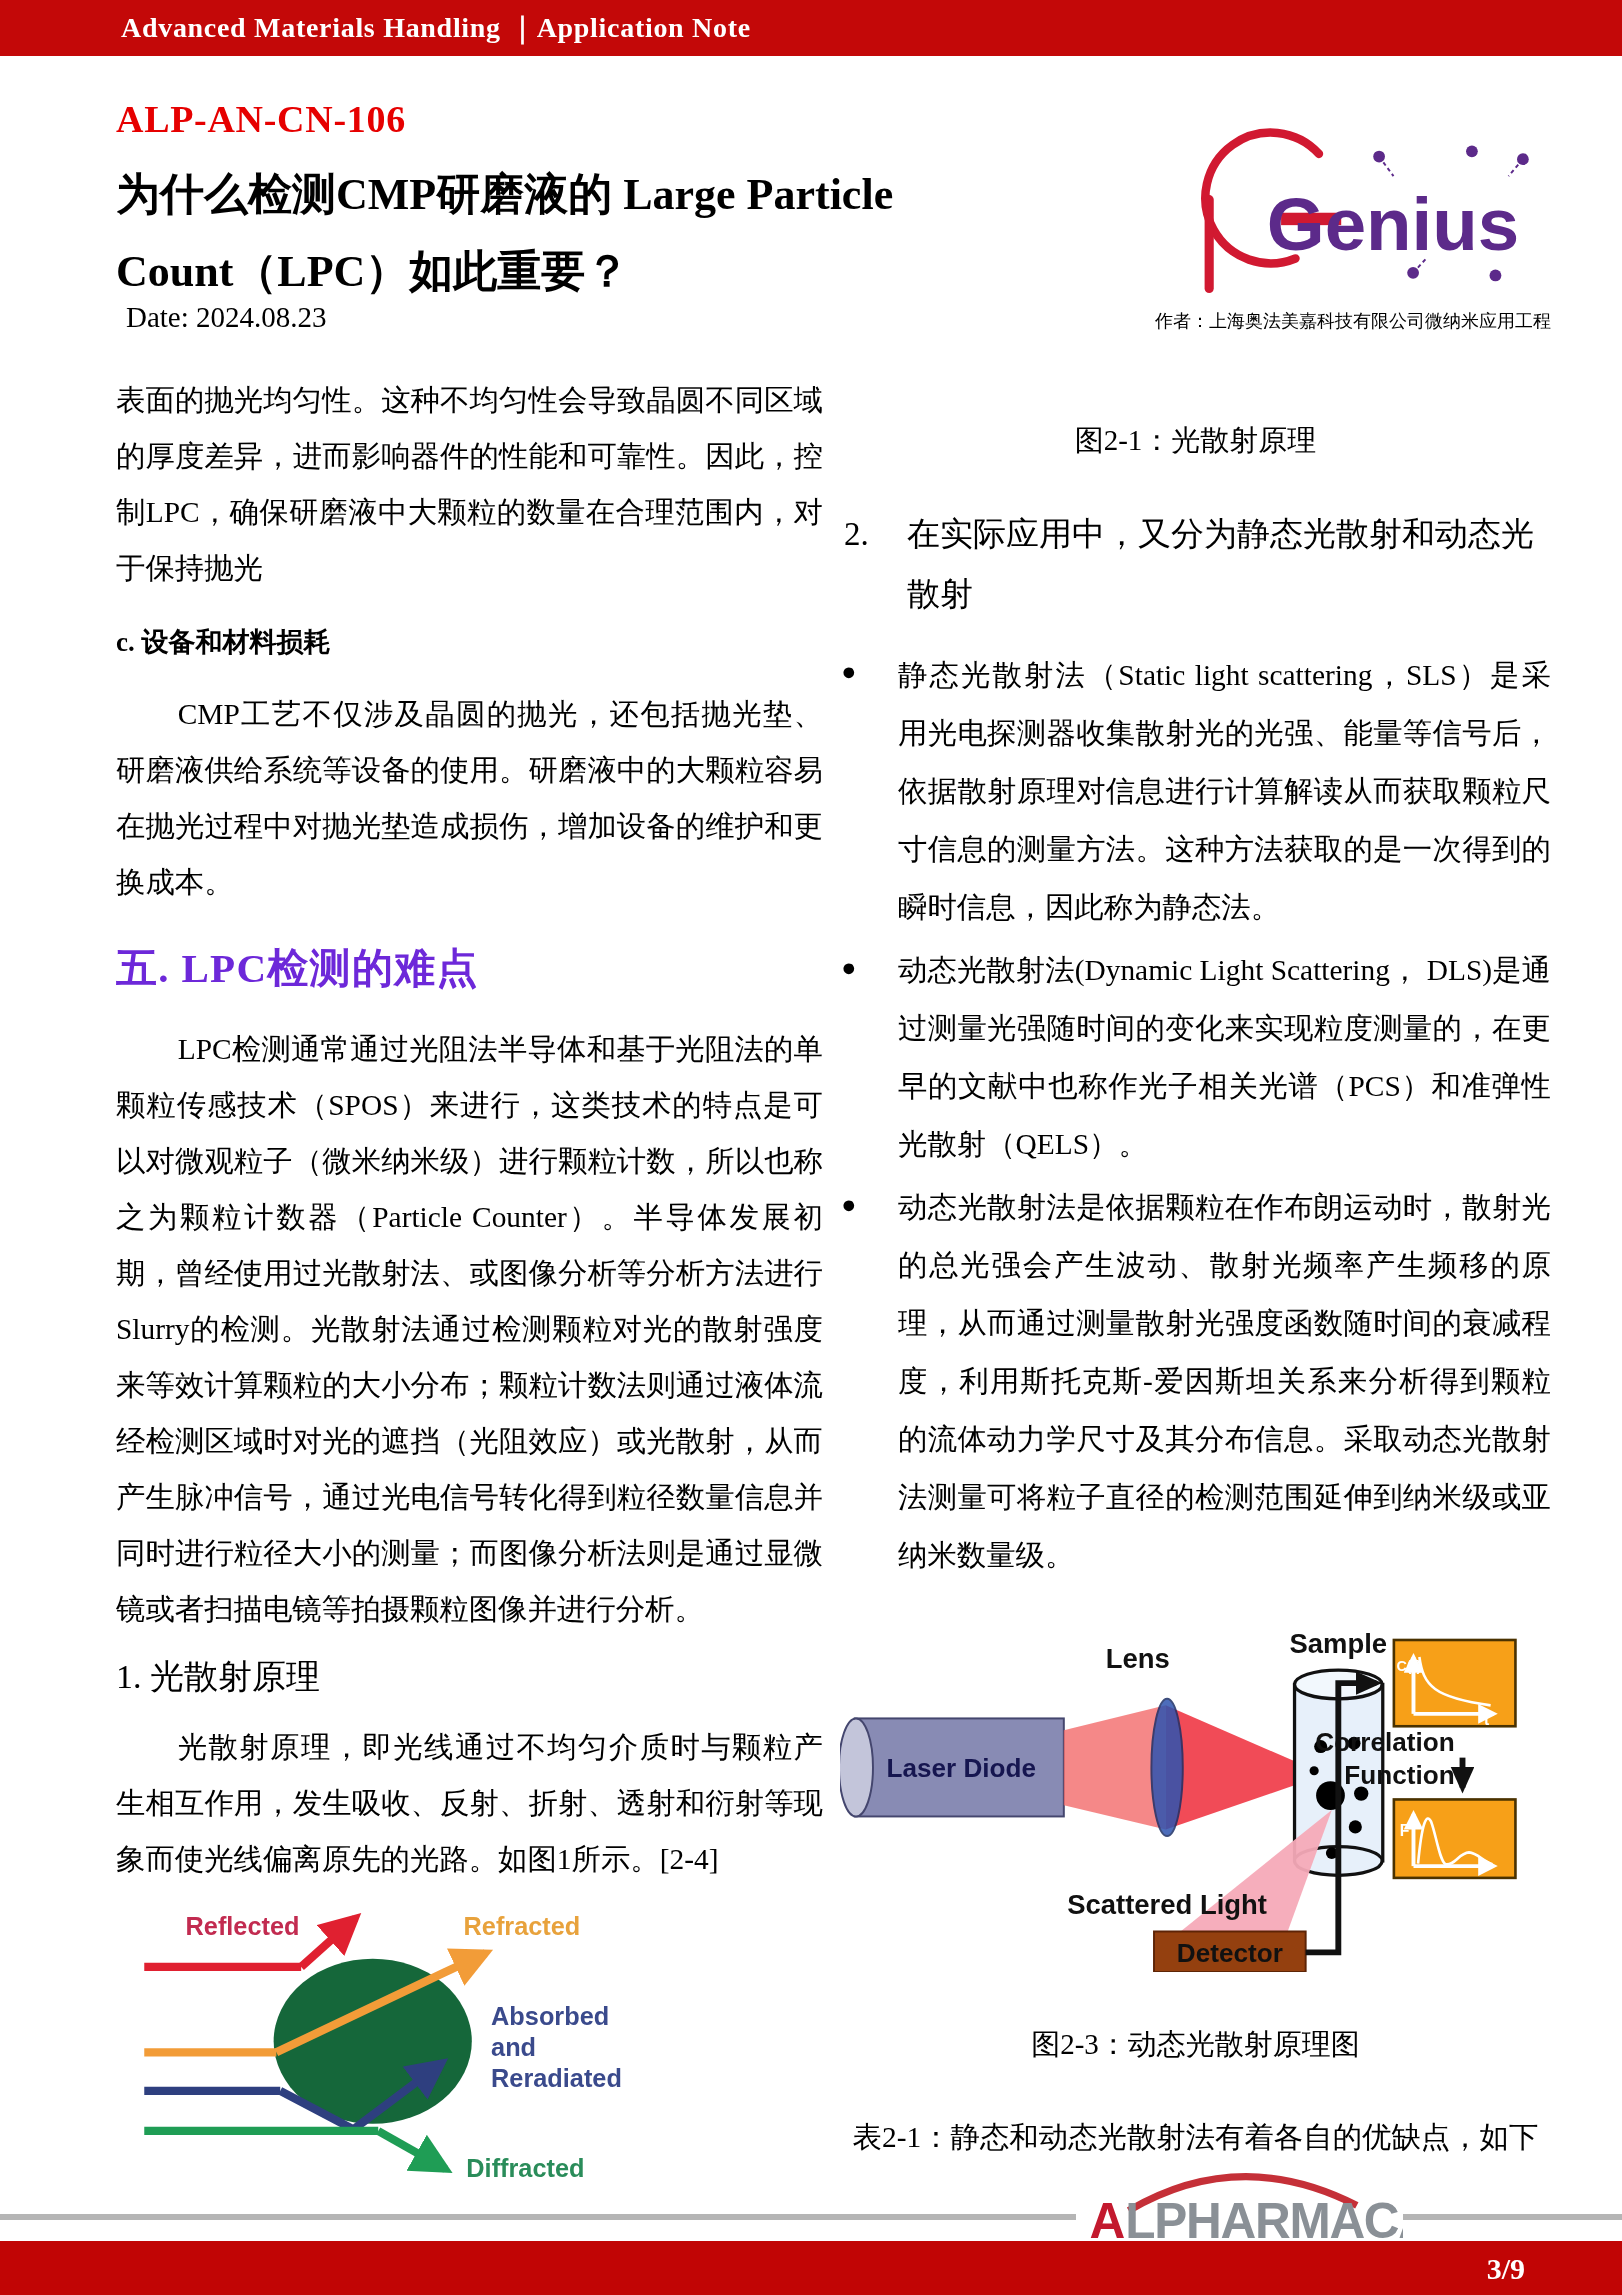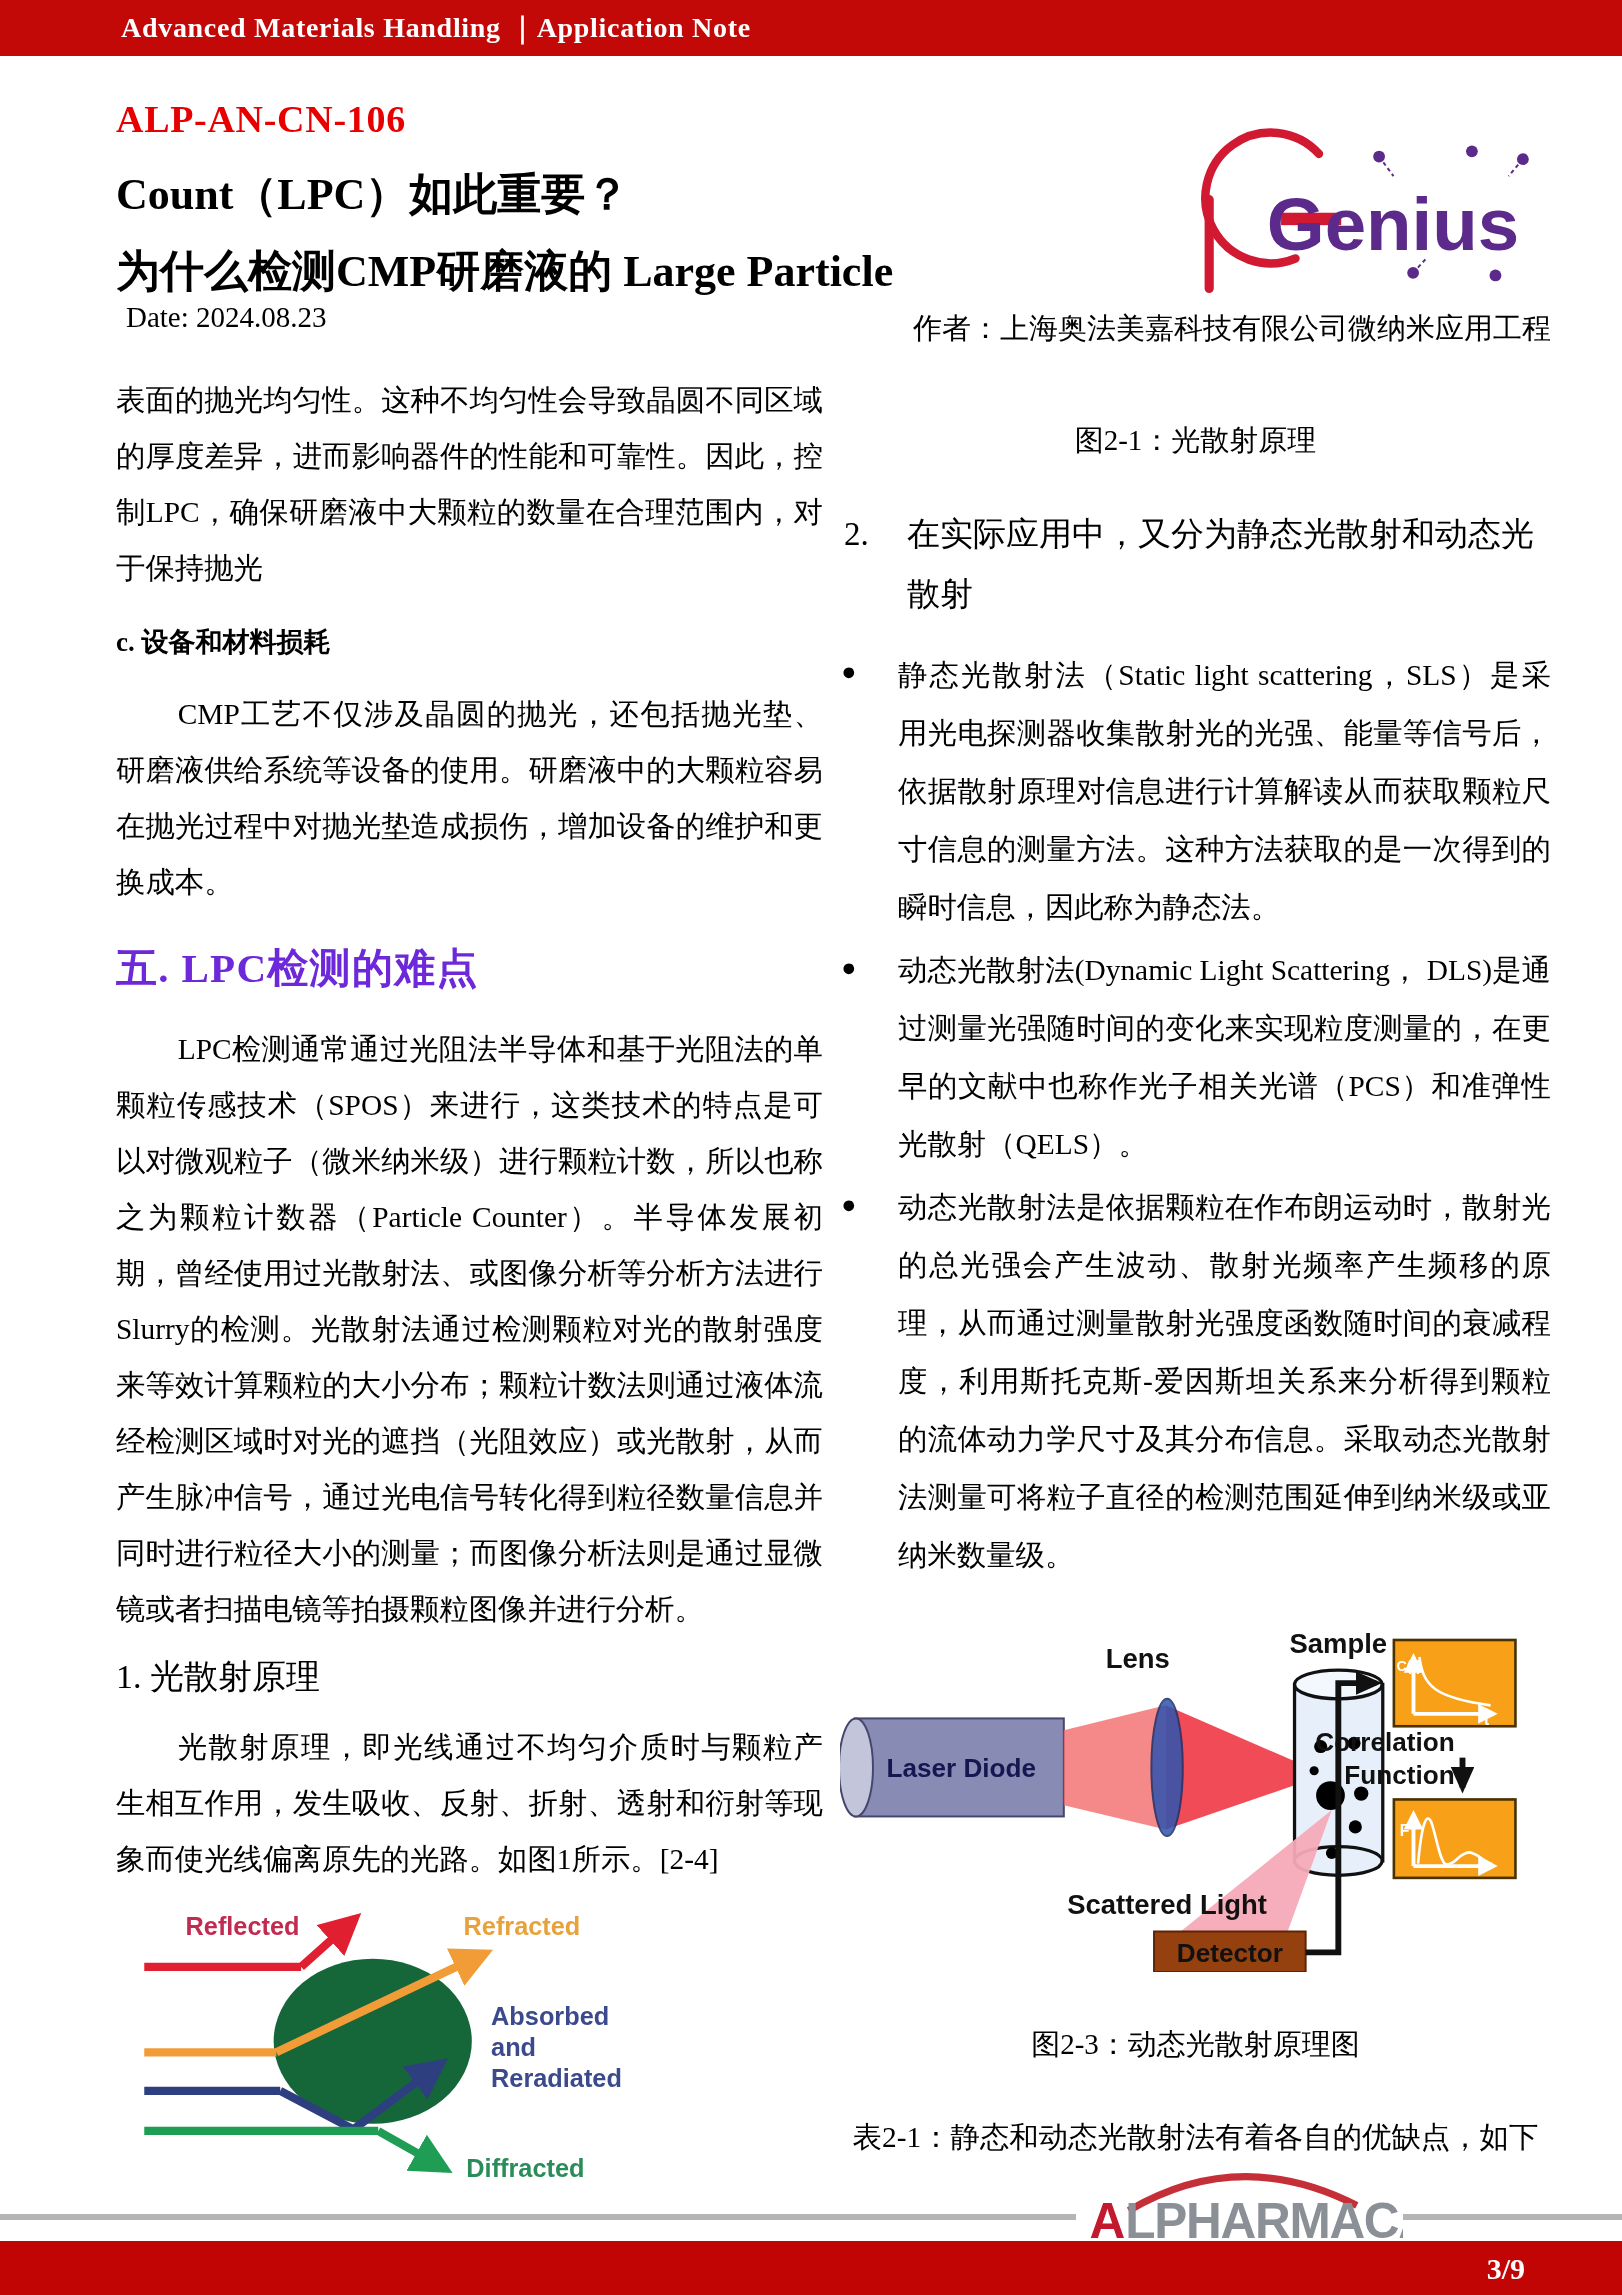--- a/index.html
+++ b/index.html
@@ -5,21 +5,21 @@
   html,body{margin:0;padding:0;background:#888;}
   .page{position:relative;width:1623px;height:2295px;background:#ffffff;overflow:hidden;
         font-family:"Liberation Serif","DejaVu Serif",serif;color:#000;}
   
   .topbar{position:absolute;top:0;left:0;width:1623px;height:56px;background:#c30808;}
   .topbar .bartext{position:absolute;left:121px;top:50%;transform:translateY(-50%);
         color:#fff;font-weight:bold;font-size:28px;letter-spacing:0.7px;white-space:nowrap;}
   .doc-code{position:absolute;left:116px;top:97px;font-size:38px;font-weight:bold;color:#e60000;letter-spacing:0.7px;text-align:center;}
   .page-title{position:absolute;left:116px;top:156px;width:811px;font-size:44px;font-weight:bold;line-height:77px;}
   .date-line{position:absolute;left:126px;top:301px;font-size:29px;}
-  .author-line{position:absolute;left:877px;width:674px;top:309px;font-size:29px;text-align:right;}
+  .author-line{position:absolute;left:877px;width:674px;top:309px;font-size:18px;text-align:right;}
   .genius-logo{position:absolute;left:1183px;top:116px;}
   
   .col-left{position:absolute;left:116px;top:372px;width:707px;font-size:29.4px;line-height:56px;text-align:justify;}
   .col-right{position:absolute;left:840px;top:411px;width:711px;font-size:29.4px;line-height:58px;text-align:justify;}
   .para{margin:0;}
   .ind{text-indent:2.1em;}
   .h-c{font-size:27px;font-weight:bold;margin:18.3px 0 15.7px;}
   .h5{font-size:41px;font-weight:bold;color:#6d28d9;margin:30px 0 25px;letter-spacing:1.3px;}
   .h1x{font-size:34px;margin:11.8px 0 14.4px;}
   .fig1-wrap{margin:7.9px 0 0 19.6px;}
@@ -42,22 +42,22 @@
 <body>
 
 <div class="page">
 
   <div class="topbar">
     <span class="bartext">Advanced Materials Handling ｜Application Note</span>
   </div>
 
   <div class="doc-code">ALP-AN-CN-106</div>
   <div class="page-title">
+    <div>为什么检测CMP研磨液的  Large Particle</div>
     <div>Count（LPC）如此重要？</div>
-    <div>为什么检测CMP研磨液的  Large Particle</div>
   </div>
   <div class="date-line">Date: 2024.08.23</div>
   <div class="author-line">作者：上海奥法美嘉科技有限公司微纳米应用工程</div>
 
   <div class="genius-logo">
     <svg width="353" height="183" viewBox="0 0 540 280">
       <path d="M 208,58 A 100,100 0 1 0 172,218" fill="none" stroke="#d11931" stroke-width="13" stroke-linecap="round"></path>
       <path d="M 40,128 L 40,264" fill="none" stroke="#d11931" stroke-width="14" stroke-linecap="round"></path>
       <rect x="150" y="148" width="92" height="19" fill="#d11931"></rect>
       <text x="128" y="205" font-family="Liberation Sans, sans-serif" font-weight="bold" font-size="114" fill="#5c2a8a">Genius</text>

